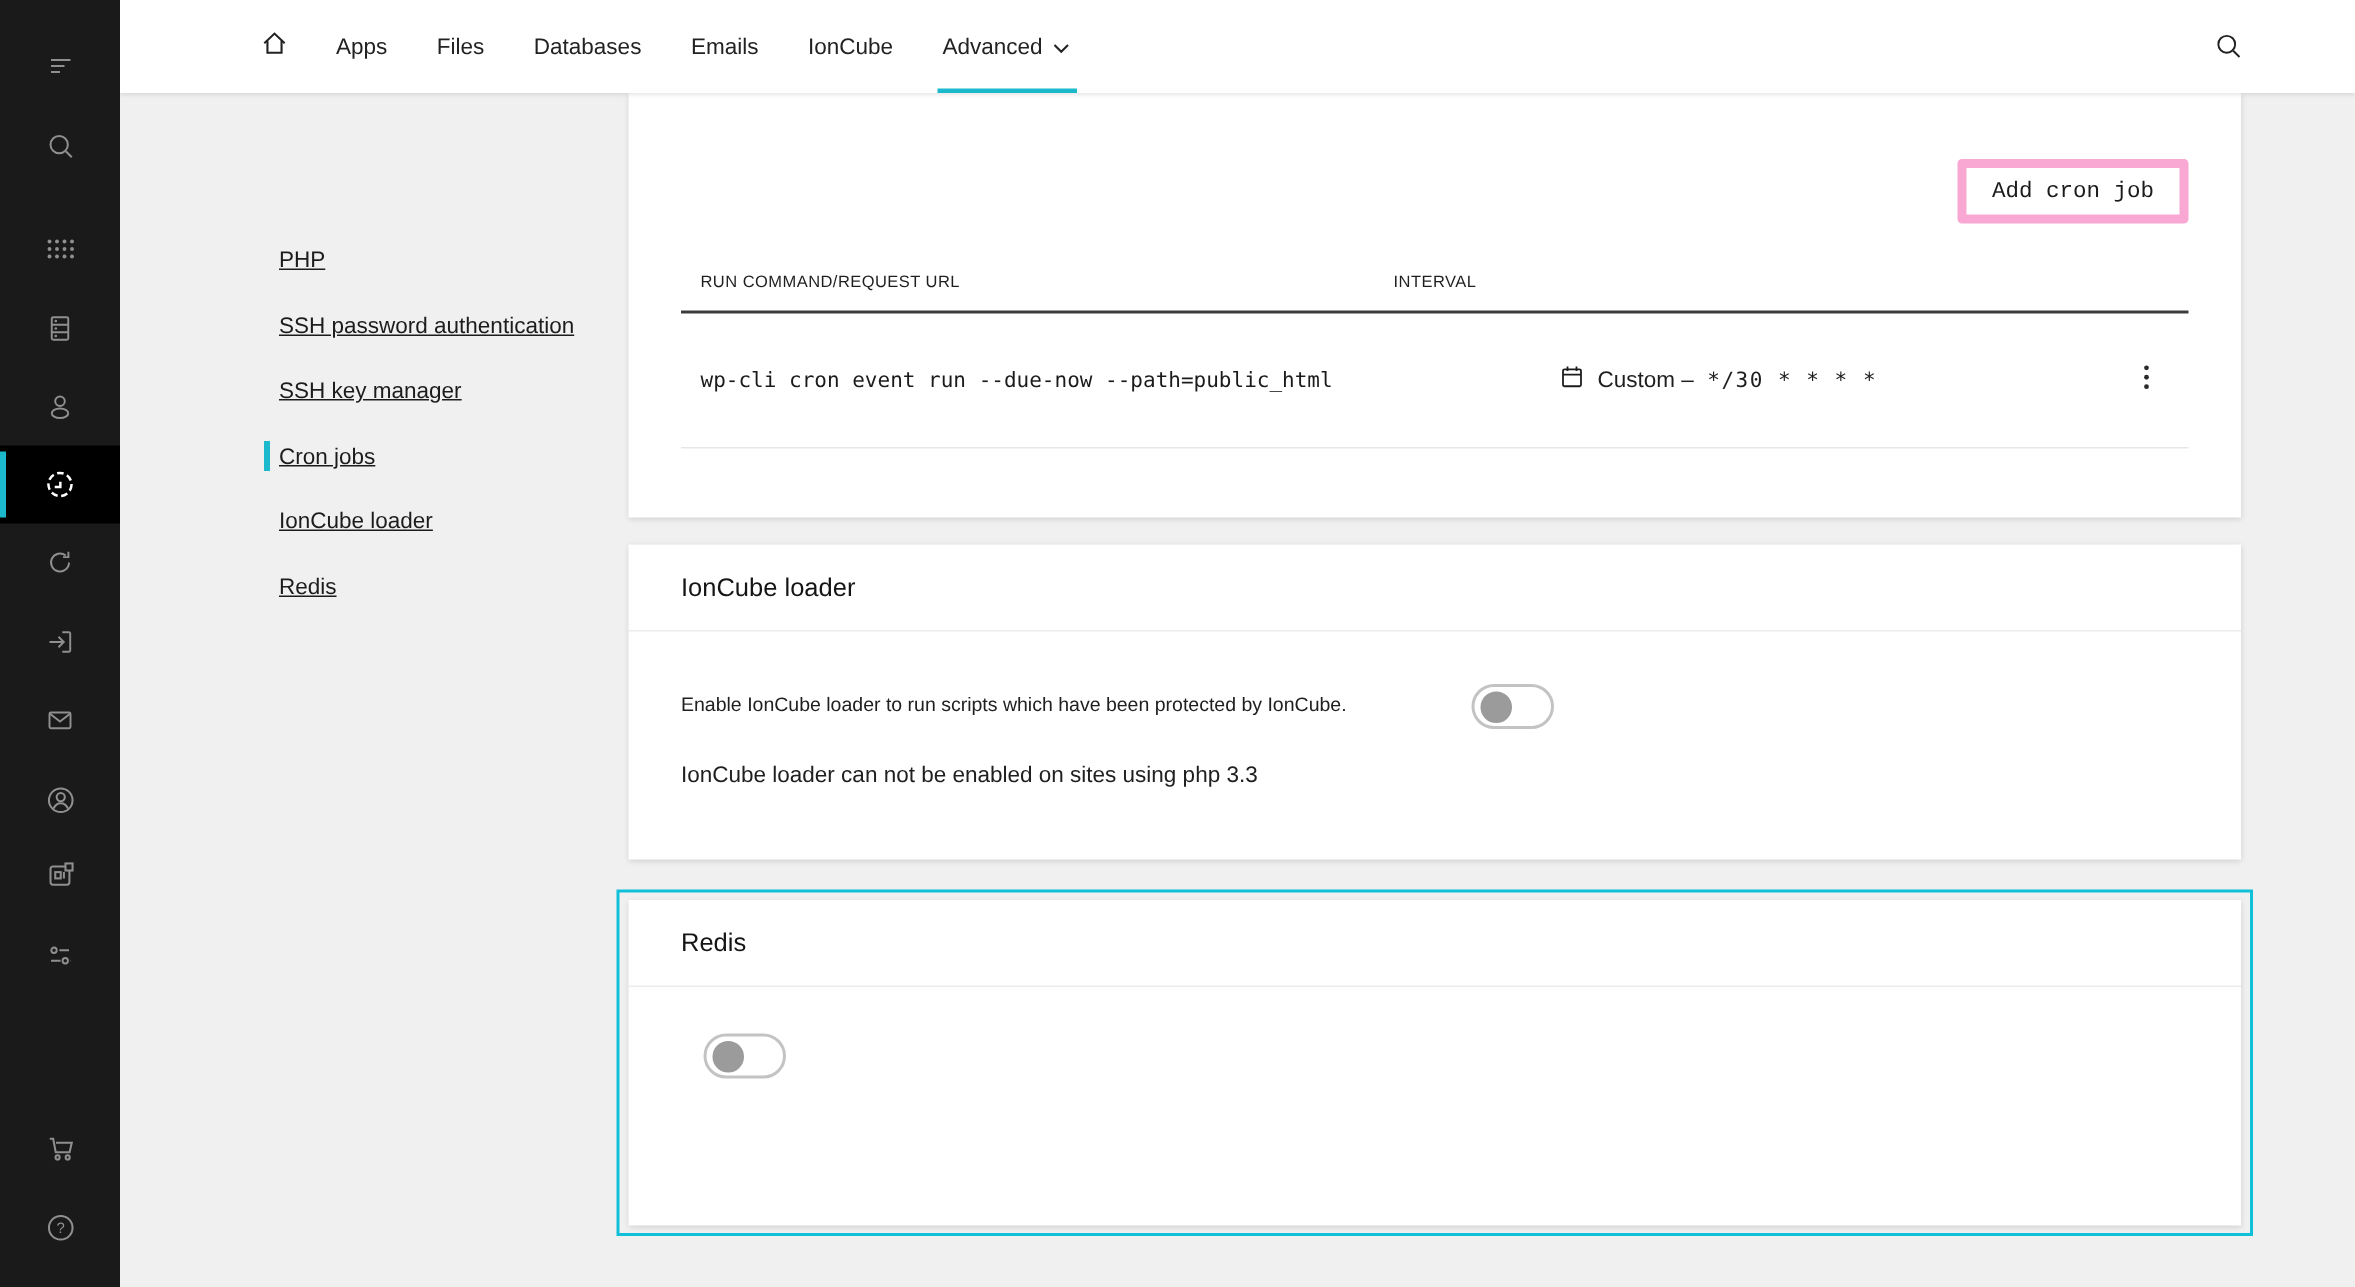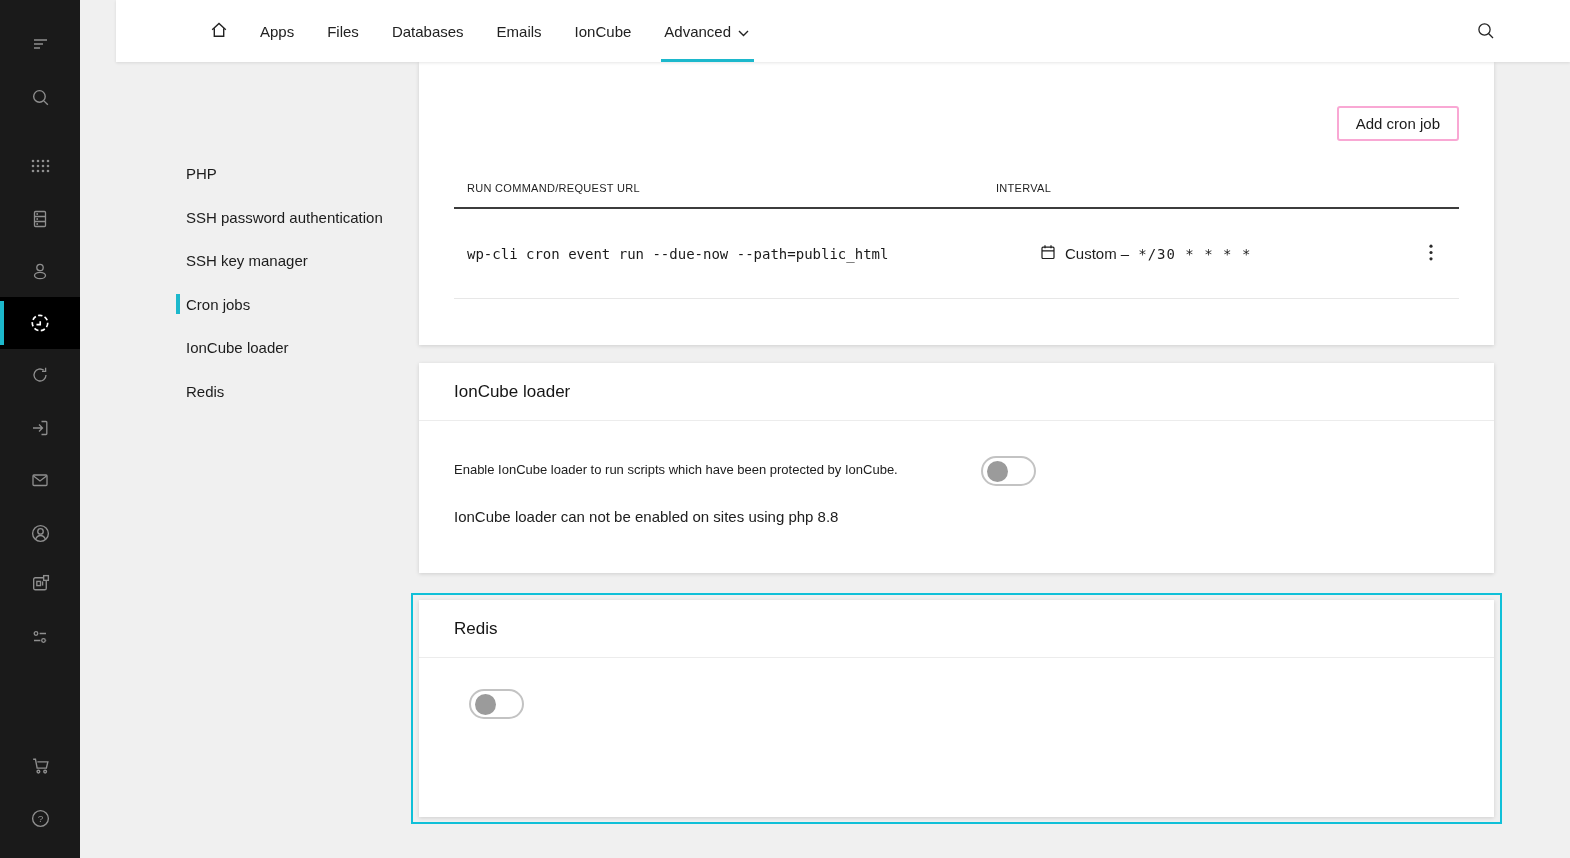--- a/index.html
+++ b/index.html
@@ -31,21 +31,20 @@
     background:#1cb8cc;
   }
 
   
   .topnav {
     position:absolute; left:80px; top:0; right:0; height:62px;
     background:#ffffff; z-index:20;
     display:flex; align-items:stretch;
     box-shadow:0 1px 3px rgba(0,0,0,.10);
     padding-left:93px;
-    margin-left:36px;
   }
   .nav-item {
     position:relative; display:flex; align-items:center; gap:7px;
     margin-right:33px; font-size:15px; color:#222; cursor:pointer;
     white-space:nowrap;
   }
   .nav-item.home { margin-right:31px; }
   .nav-item.active::after {
     content:""; position:absolute; left:-3px; right:-5px; bottom:0;
     height:3px; background:#1cb8cc;
@@ -53,20 +52,21 @@
   .nav-search {
     position:absolute; right:74px; top:21px; width:20px; height:20px; cursor:pointer;
   }
 
   
   .secnav { position:absolute; left:176px; top:152px; width:250px; z-index:5; }
   .secnav-item {
     position:relative; height:43.5px; display:flex; align-items:center;
     padding-left:10px; font-size:15px; color:#1c1c1c; cursor:pointer;
     white-space:nowrap;
+    text-decoration:underline;
   }
   .secnav-item.active::before {
     content:""; position:absolute; left:0; top:50%; transform:translateY(-50%);
     width:4px; height:20px; background:#1cb8cc;
   }
 
   
   .card {
     position:absolute; background:#fff;
     box-shadow:0 1px 4px rgba(0,0,0,.14);
@@ -77,30 +77,30 @@
   .redis-highlight {
     position:absolute; left:411px; top:593px; width:1091px; height:231px;
     border:2px solid #10c0d8;
   }
   .redis-card { left:6px; top:5px; width:1075px; height:217px; }
 
   
   .add-btn {
     position:absolute; right:35px; top:44px;
     padding:7px 17px; font-size:15px; color:#1b1b1b;
-    background:#fff; border:2px solid #f9a8d4; border-radius:3px;
-    font-family:Liberation Sans, sans-serif; cursor:pointer;
+    background:#fff; border:6px solid #f9a8d4; border-radius:3px;
+    font-family:Liberation Mono, monospace; cursor:pointer;
   }
   .table-wrap { position:absolute; left:35px; right:35px; top:120px; }
   .thead {
     display:flex; padding:0 0 13px 13px;
     border-bottom:2px solid #3c3c3c;
     font-size:11px; letter-spacing:.3px; color:#1f1f1f;
   }
-  .th-command { width:529px; }
+  .th-command { width:462px; }
   .trow {
     display:flex; align-items:center; height:90px; padding-left:13px;
     border-bottom:1px solid #e7e7e7;
   }
   .td-command {
     width:573px; font-family:"DejaVu Sans Mono", monospace;
     font-size:14px; color:#1b1b1b;
   }
   .td-interval { display:flex; align-items:center; gap:9px; flex:1; font-size:15px; }
   .interval-expr { font-family:"DejaVu Sans Mono", monospace; font-size:14px; letter-spacing:1px; }
@@ -329,21 +329,21 @@
 
 <section class="card ioncube-card">
   <div class="card-title-row">IonCube loader</div>
   <div class="card-body">
     <div class="setting-row">
       <p class="setting-text">Enable IonCube loader to run scripts which have been protected by IonCube.</p>
       <div class="toggle" aria-checked="false">
         <div class="knob"></div>
       </div>
     </div>
-    <p class="note">IonCube loader can not be enabled on sites using php 8.8</p>
+    <p class="note">IonCube loader can not be enabled on sites using php 3.3</p>
   </div>
 </section>
 
 <div class="redis-highlight">
   <section class="card redis-card">
     <div class="card-title-row">Redis</div>
     <div class="card-body" style="padding-top:34px;">
       <div class="setting-row">
         <div class="toggle" style="margin-left:15px;" aria-checked="false">
           <div class="knob"></div>

